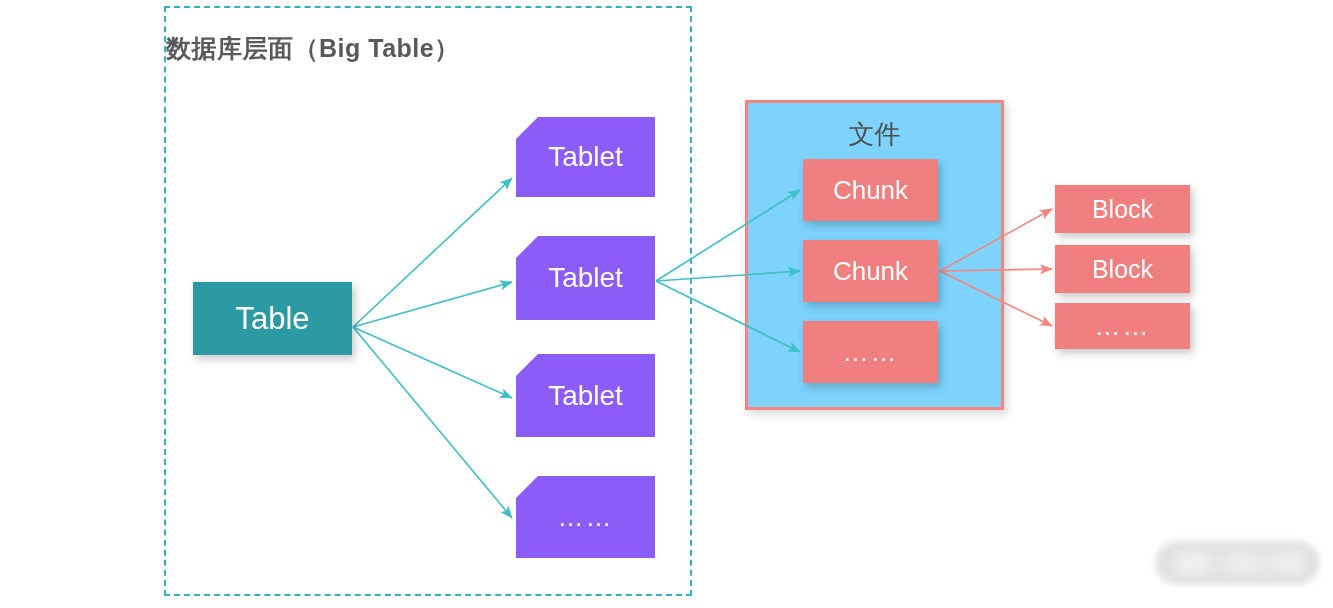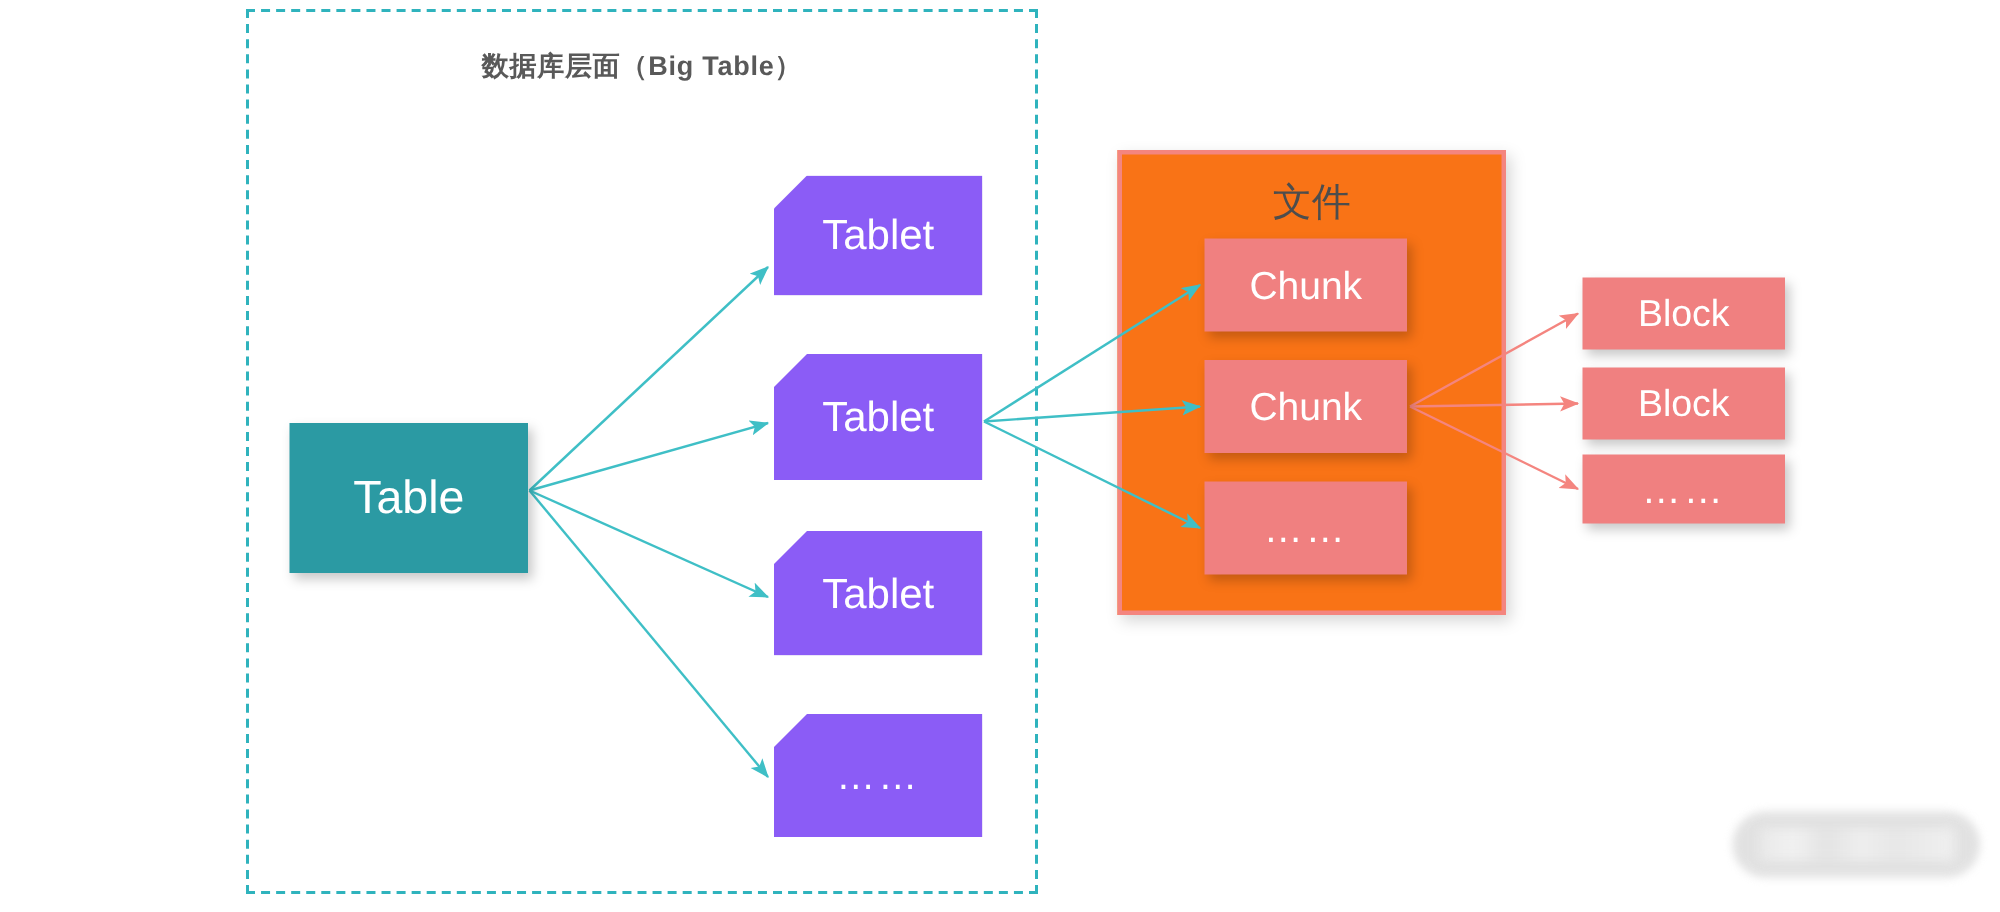--- a/index.html
+++ b/index.html
@@ -36,22 +36,22 @@
     top: 6px;
     width: 510px;
     height: 590px;
     border: 2px dashed #f4857f;
   }
   .panel-title {
     position: absolute;
     left: 0;
     top: 24px;
     width: 100%;
-    text-align: center;
-    font-size: 18px;
+    text-align: left;
+    font-size: 25px;
     font-weight: bold;
     color: #595959;
     letter-spacing: 0.5px;
     white-space: nowrap;
   }
 
   
   .node {
     position: absolute;
     box-sizing: border-box;
@@ -91,21 +91,21 @@
 
   
   .file-box {
     position: absolute;
     box-sizing: border-box;
     left: 745px;
     top: 100px;
     width: 259px;
     height: 310px;
     border: 3px solid #f4857f;
-    background: #f97316;
+    background: #7dd3fc;
     filter: drop-shadow(3px 4px 5px rgba(0,0,0,0.16));
   }
   .file-label {
     position: absolute;
     left: 0;
     top: 14px;
     width: 100%;
     text-align: center;
     font-size: 26px;
     color: #4d4d4d;
@@ -182,21 +182,21 @@
       <line x1="656" y1="281" x2="800" y2="352" stroke="#3fbfc6" stroke-width="1.6" marker-end="url(#arrowTeal)"></line>
     </g>
 
     <g>
       <line x1="940" y1="271" x2="1052" y2="209" stroke="#f4857f" stroke-width="1.6" marker-end="url(#arrowPink)"></line>
       <line x1="940" y1="271" x2="1052" y2="269" stroke="#f4857f" stroke-width="1.6" marker-end="url(#arrowPink)"></line>
       <line x1="940" y1="271" x2="1052" y2="326" stroke="#f4857f" stroke-width="1.6" marker-end="url(#arrowPink)"></line>
     </g>
   </svg>
 
-  <div class="node node-table" style="left:193px; top:282px; width:159px; height:100px;">
+  <div class="node node-table" style="left:193px; top:282px; width:159px; height:73px;">
     <span>Table</span>
   </div>
 
   <div class="node node-tablet" style="left:516px; top:117px; width:139px; height:80px;">
     <span>Tablet</span>
   </div>
   <div class="node node-tablet" style="left:516px; top:236px; width:139px; height:84px;">
     <span>Tablet</span>
   </div>
   <div class="node node-tablet" style="left:516px; top:354px; width:139px; height:83px;">

